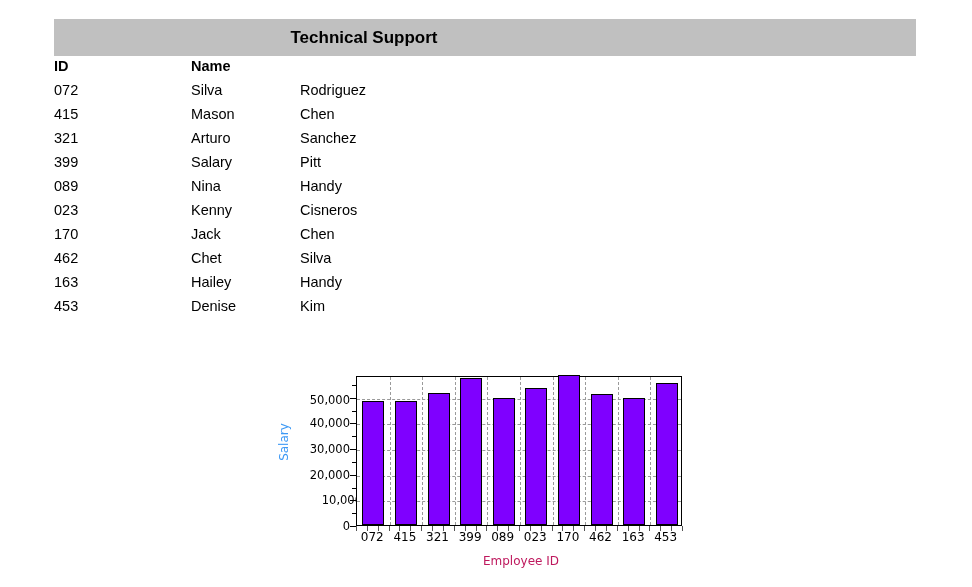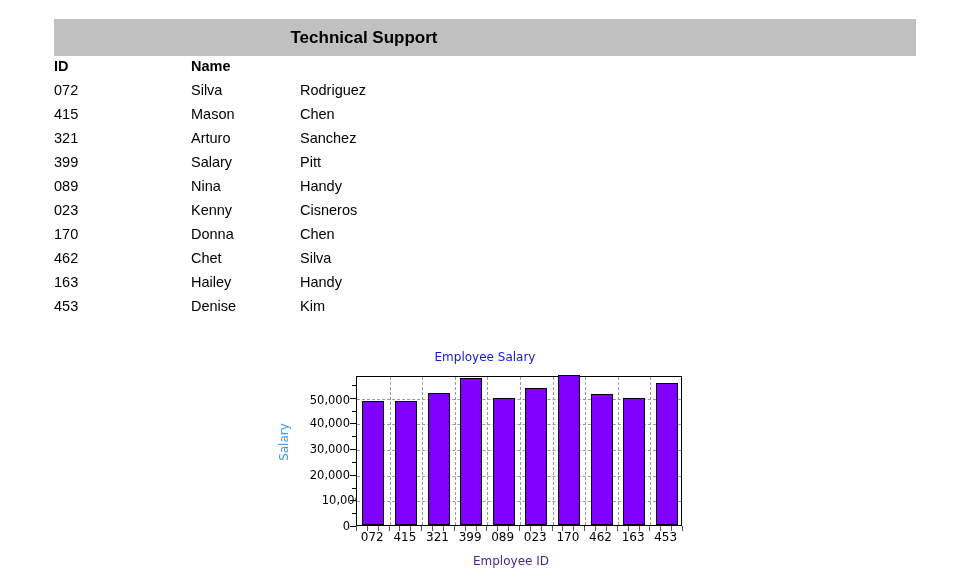--- a/index.html
+++ b/index.html
@@ -101,26 +101,26 @@
     width: 70px;
     text-align: center;
     font-size: 12px;
     color: #3d99f5;
     font-family: "DejaVu Sans", sans-serif;
     transform: rotate(-90deg);
     transform-origin: center center;
   }
   #xlabel {
     position: absolute;
-    left: 76px;
+    left: 86px;
     top: 209px;
     width: 330px;
     text-align: center;
     font-size: 12px;
-    color: #4c1d95;
+    color: #be185d;
     font-family: "DejaVu Sans", sans-serif;
   }
   #plot {
     position: absolute;
     left: 86px;   
     top: 31px;    
     width: 326px;
     height: 150px;
     border: 1.5px solid #000000;
     box-sizing: border-box;
@@ -225,21 +225,21 @@
           <span class="cell c-first">Nina</span>
           <span class="cell c-last">Handy</span>
         </div>
         <div class="row">
           <span class="cell c-id">023</span>
           <span class="cell c-first">Kenny</span>
           <span class="cell c-last">Cisneros</span>
         </div>
         <div class="row">
           <span class="cell c-id">170</span>
-          <span class="cell c-first">Donna</span>
+          <span class="cell c-first">Jack</span>
           <span class="cell c-last">Chen</span>
         </div>
         <div class="row">
           <span class="cell c-id">462</span>
           <span class="cell c-first">Chet</span>
           <span class="cell c-last">Silva</span>
         </div>
         <div class="row">
           <span class="cell c-id">163</span>
           <span class="cell c-first">Hailey</span>
@@ -247,21 +247,20 @@
         </div>
         <div class="row">
           <span class="cell c-id">453</span>
           <span class="cell c-first">Denise</span>
           <span class="cell c-last">Kim</span>
         </div>
       </div>
   </div>
 
   <div id="chart">
-    <div id="chart-title">Employee Salary</div>
     <div id="ylabel">Salary</div>
     <div id="xlabel">Employee ID</div>
     <div id="yaxis-ticks">
         <div class="ytick-label" style="top: 181px; right: 350px;">0</div>
         <div class="ytick-mark" style="top: 181px; left: 80px; width: 6px;"></div>
         <div class="ytick-label" style="top: 155.359px; right: 338px;">10,000</div>
         <div class="ytick-mark" style="top: 155.359px; left: 80px; width: 6px;"></div>
         <div class="ytick-label" style="top: 129.718px; right: 350px;">20,000</div>
         <div class="ytick-mark" style="top: 129.718px; left: 80px; width: 6px;"></div>
         <div class="ytick-label" style="top: 104.077px; right: 350px;">30,000</div>

